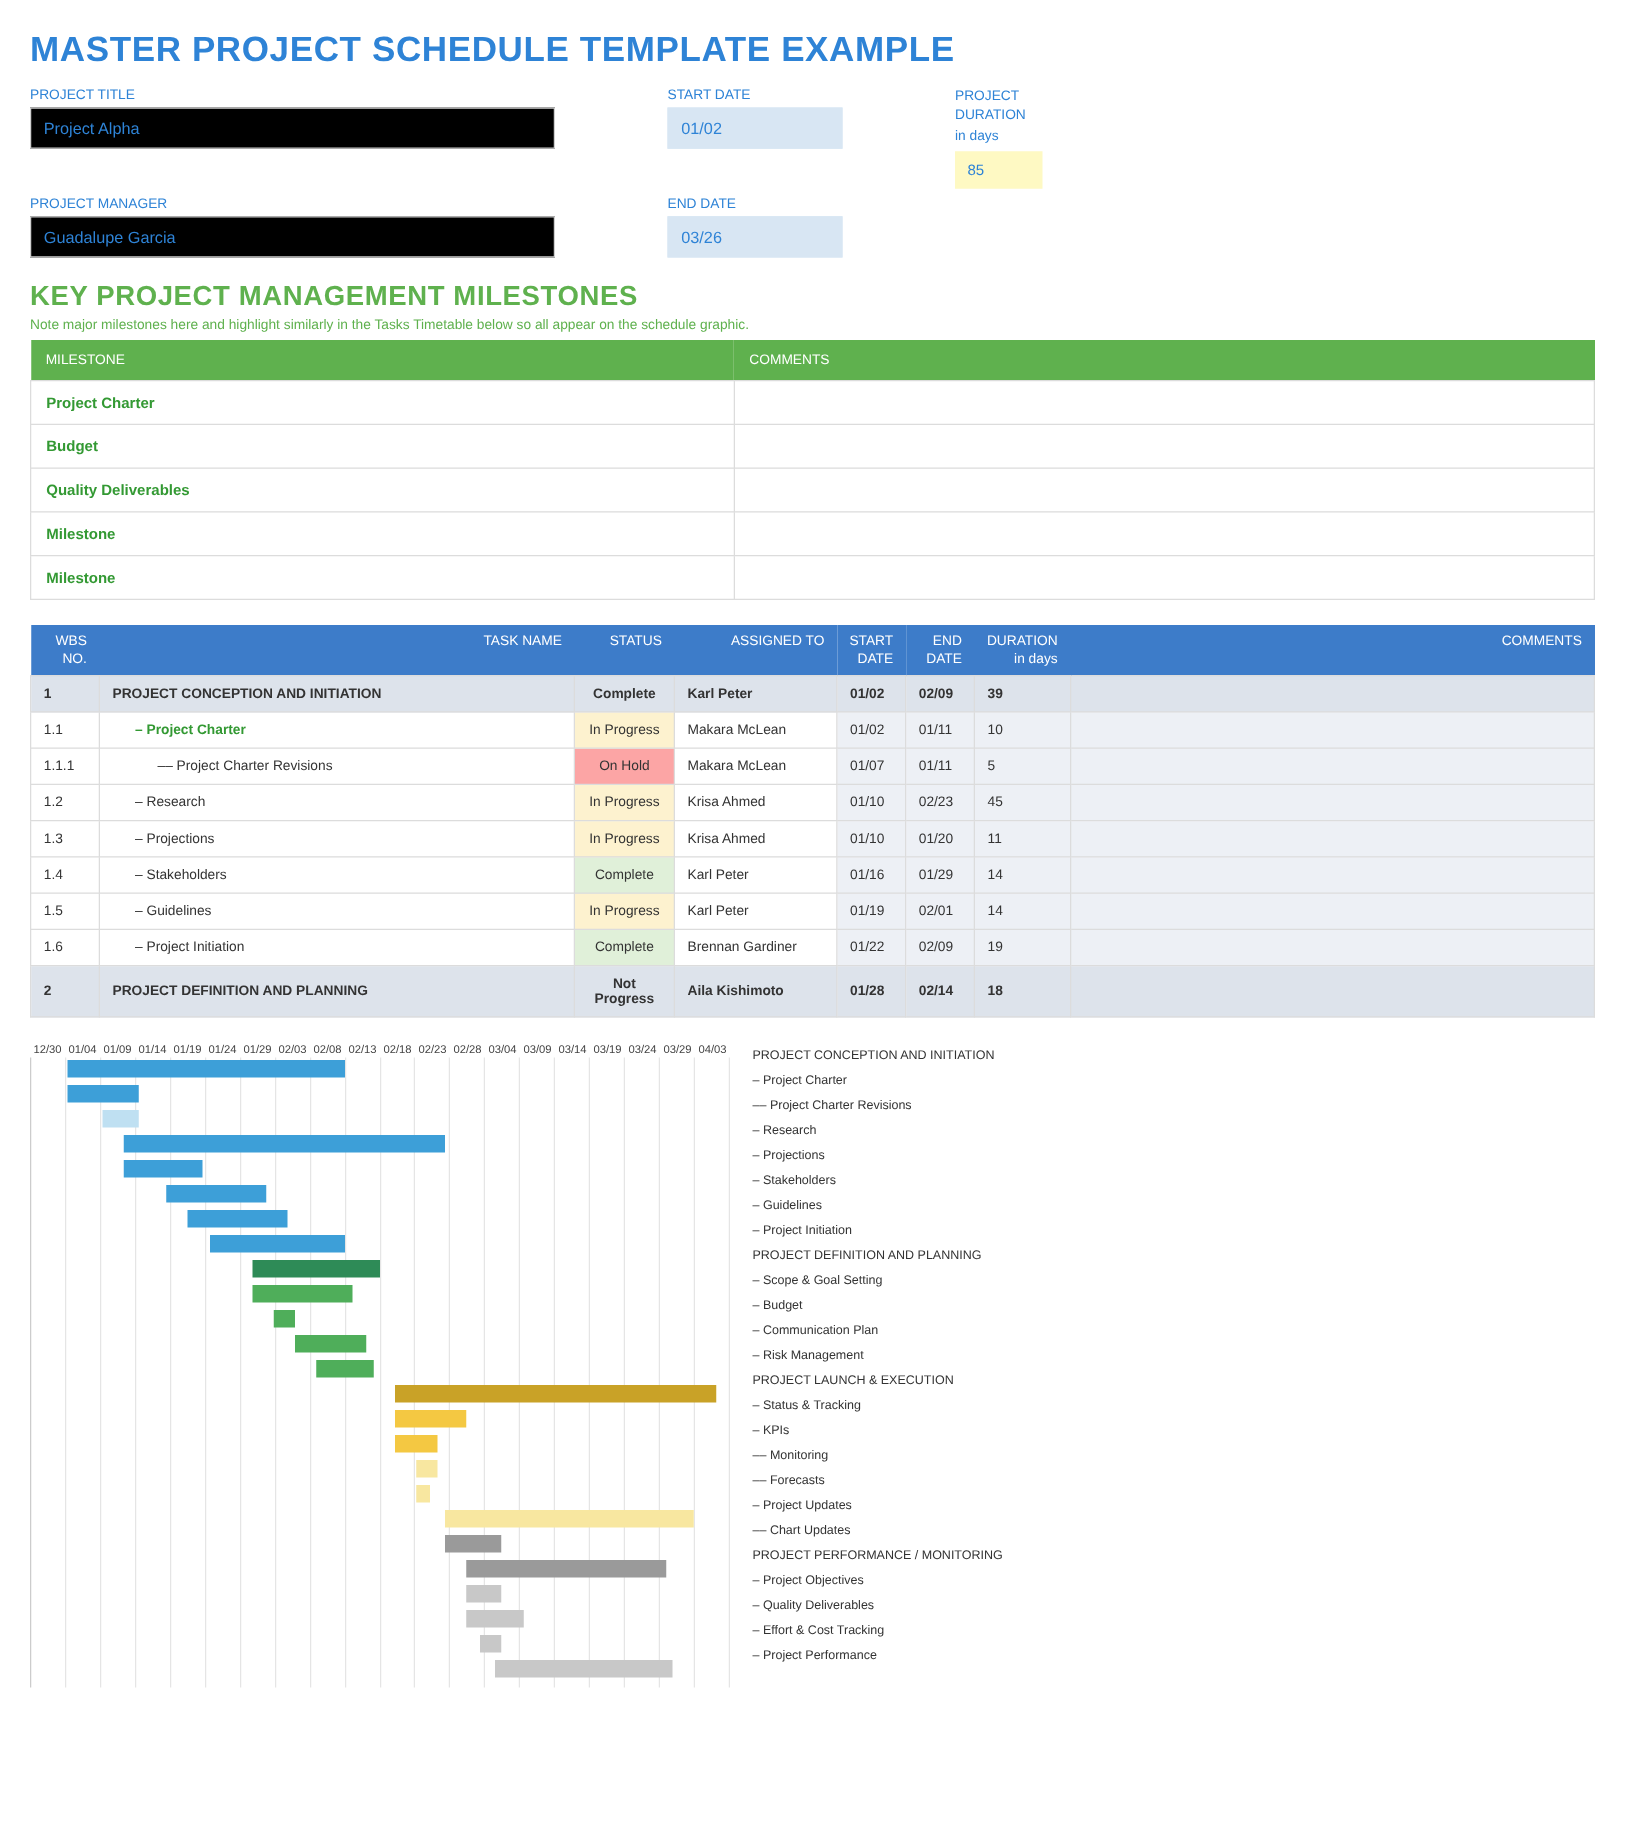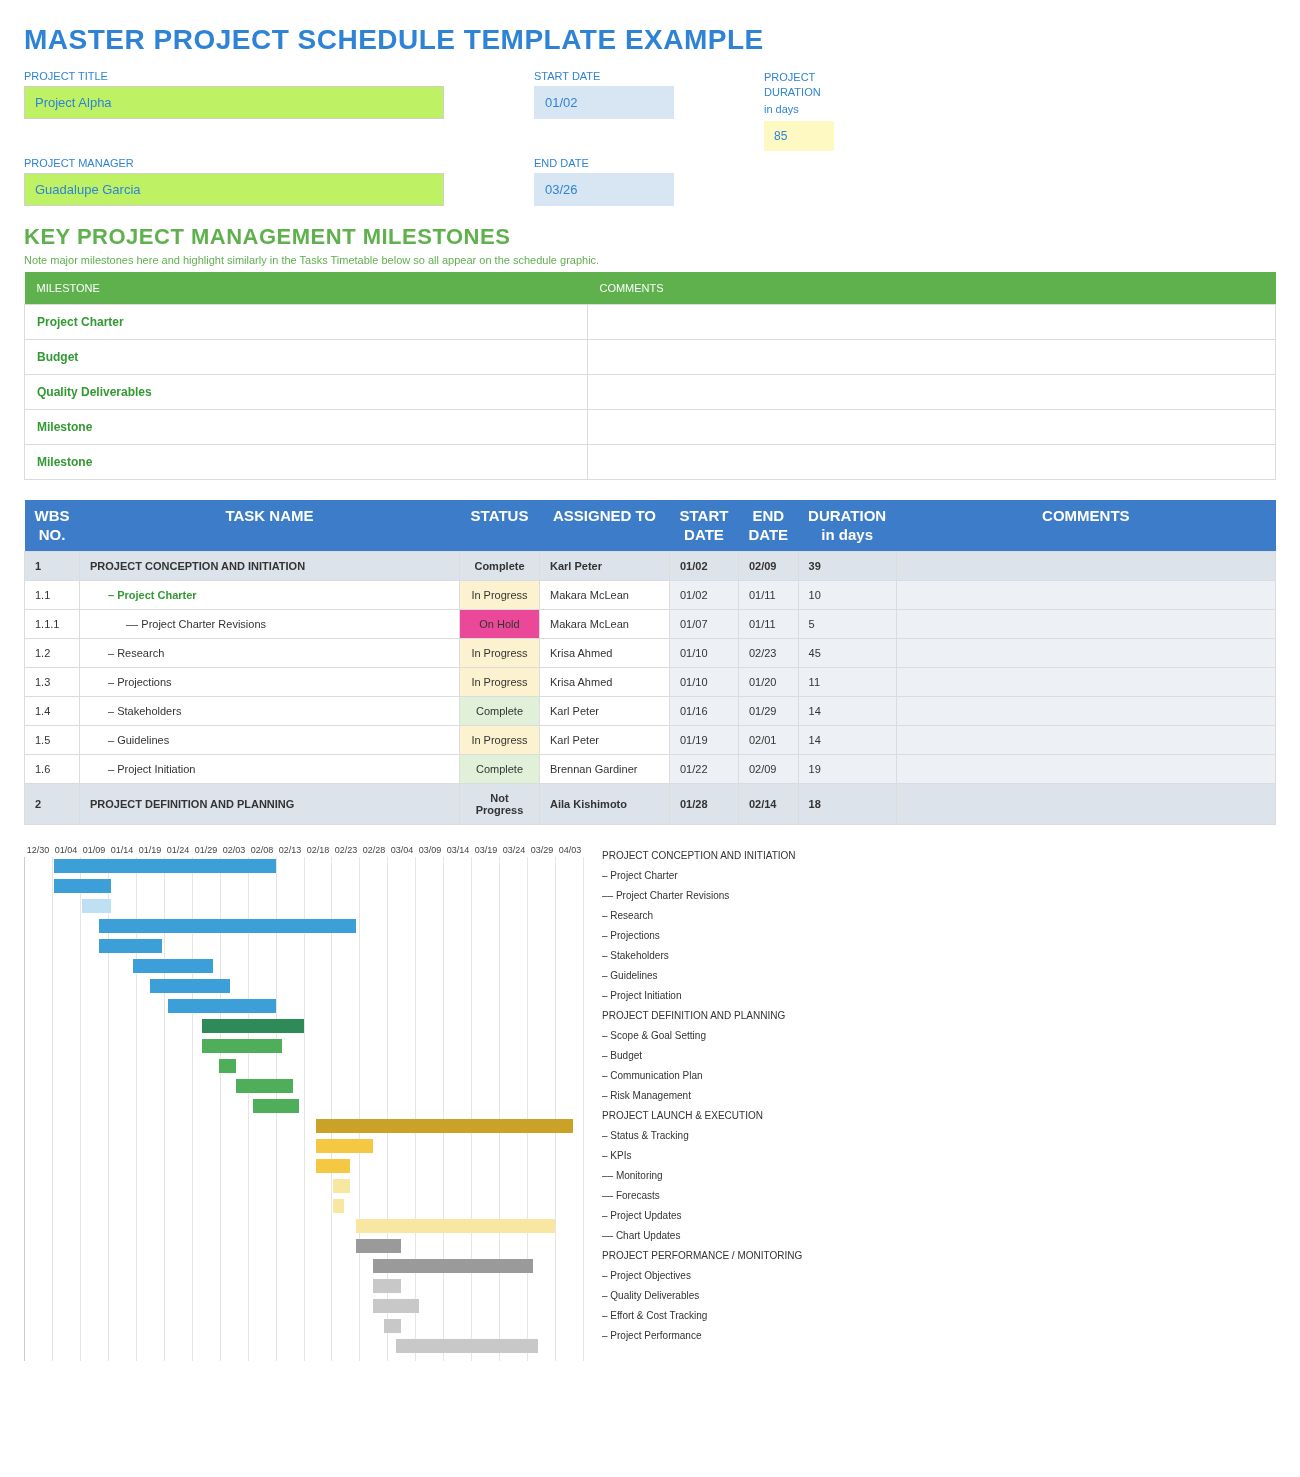--- a/index.html
+++ b/index.html
@@ -1,38 +1,38 @@
 <!DOCTYPE html>
 <html><head>
 <meta charset="utf-8">
 <style>
   * { box-sizing: border-box; margin: 0; padding: 0; }
   body { font-family: "Century Gothic", "Segoe UI", sans-serif; font-size: 12px; color: #333; padding: 24px; width: 1300px; }
   h1 { color: #2e83d6; font-weight: 700; font-size: 28px; letter-spacing: 0.5px; margin-bottom: 14px; }
   .top-grid { display: grid; grid-template-columns: 420px 140px 100px; column-gap: 90px; row-gap: 6px; align-items: start; margin-bottom: 18px; }
   .field-label { color: #2e83d6; font-size: 11px; margin-bottom: 4px; }
-  .field-box { border: 1px solid #cfcfcf; padding: 8px 10px; font-size: 13px; color: #2e83d6; background: #bef264; }
+  .field-box { border: 1px solid #cfcfcf; padding: 8px 10px; font-size: 13px; color: #2e83d6; background: #000000; }
   .field-box.small { background: #d8e6f3; border-color: #d8e6f3; }
   .duration-label { color: #2e83d6; font-size: 11px; line-height: 1.4; }
   .duration-sub { color: #2e83d6; font-size: 11px; margin-top: 2px; }
   .duration-box { background: #fef9c3; padding: 8px 10px; color: #2e83d6; margin-top: 6px; width: 70px; }
   h2.green { color: #5fb14e; font-size: 22px; letter-spacing: 0.5px; margin-top: 8px; }
   .note { color: #5fb14e; font-size: 11px; margin: 4px 0 6px; }
   table { border-collapse: collapse; width: 100%; }
   table.milestones th { background: #5fb14e; color: #fff; text-align: left; font-weight: 400; font-size: 11px; padding: 10px 12px; }
   table.milestones td { border: 1px solid #dcdcdc; padding: 10px 12px; font-size: 12px; color: #339933; font-weight: 700; }
   table.milestones td.comment { font-weight: 400; color: #333; }
   table.tasks { margin-top: 20px; font-size: 11px; }
-  table.tasks th { background: #3d7cc9; color: #fff; font-weight: 700; font-size: 15px; padding: 6px 10px; text-align: center; vertical-align: top; line-height: 1.3; }
+  table.tasks th { background: #3d7cc9; color: #fff; font-weight: 400; font-size: 11px; padding: 6px 10px; text-align: right; vertical-align: top; line-height: 1.3; }
   table.tasks td { border: 1px solid #dcdcdc; padding: 8px 10px; vertical-align: middle; }
   .phase-row td { background: #dde3eb; font-weight: 700; }
   .status-cell { text-align: center; }
   .status-Complete { background: #e0f0d9; }
   .status-InProgress { background: #fdf2cf; }
-  .status-OnHold { background: #ec4899; }
+  .status-OnHold { background: #fca5a5; }
   .status-NotStarted { background: #ffffff; }
   .milestone-task { color: #339933; font-weight: 700; }
   .altcol { background: #edf0f5; }
   .gantt-wrap { margin-top: 20px; display: flex; }
   .gantt-chart { flex: 0 0 560px; position: relative; }
   .gantt-axis { display: flex; font-size: 9px; color: #444; }
   .gantt-axis span { flex: 1; text-align: center; }
   .gantt-body { position: relative; border-left: 1px solid #ccc; }
   .gantt-row { height: 18px; margin-top: 2px; position: relative; }
   .gantt-grid { position: absolute; inset: 0; display: flex; }

